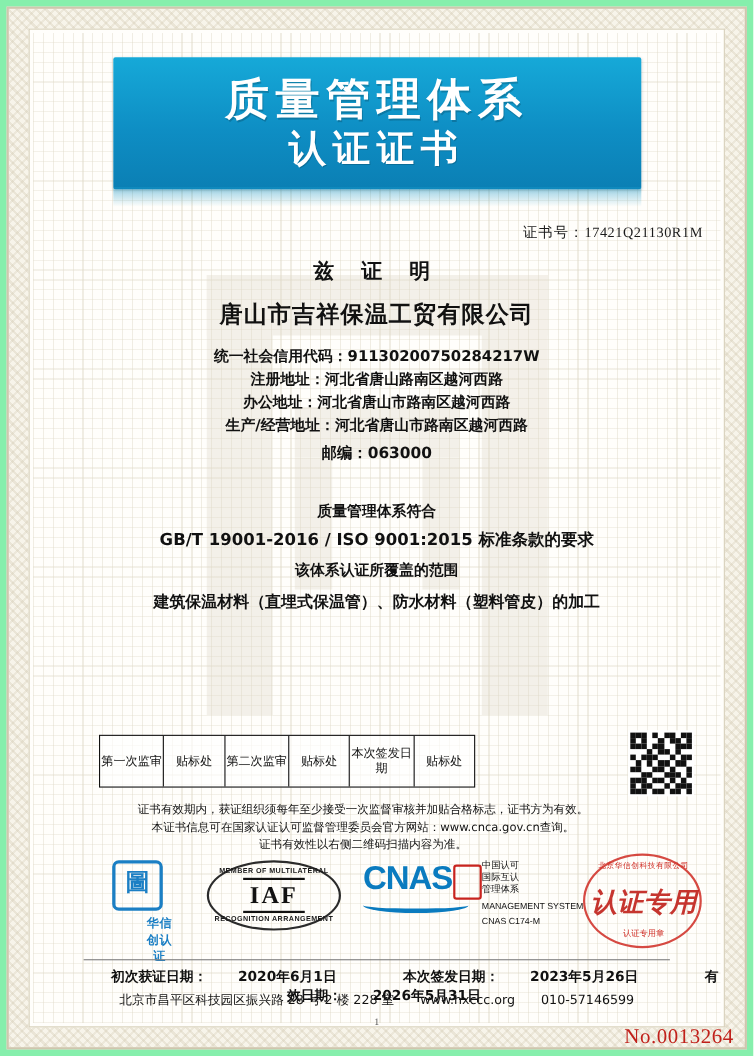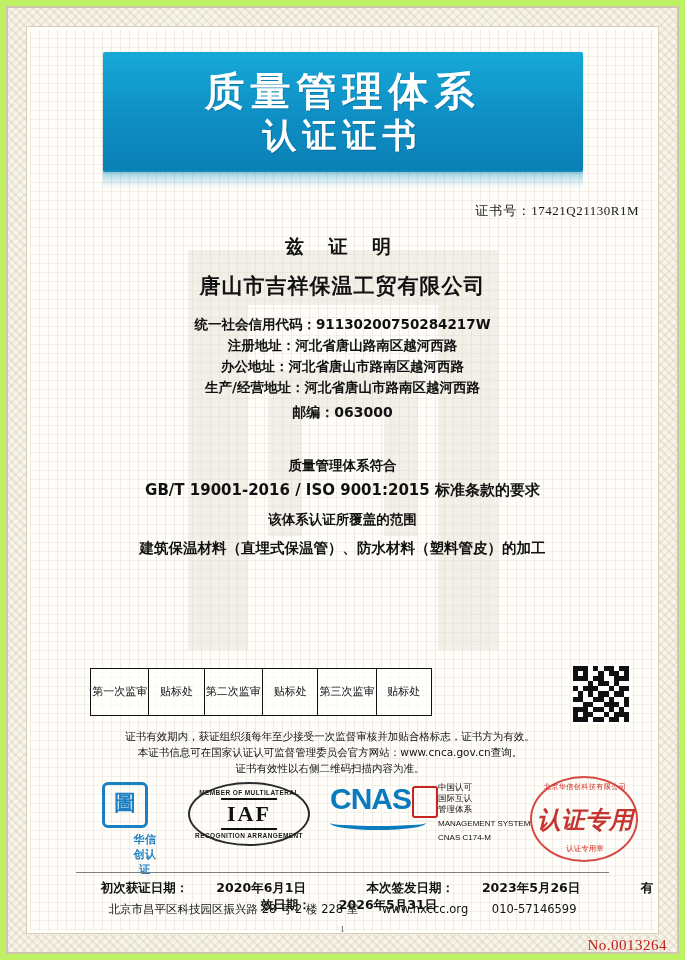--- a/index.html
+++ b/index.html
@@ -5,21 +5,21 @@
   html,body{margin:0;padding:0;}
   body{
     width:685px;height:960px;
     background:#ffffff;
     font-family:"Liberation Sans", sans-serif;
     overflow:hidden;
   }
   .cert{
     position:relative;
     width:685px;height:960px;
-    background:#bef264;
+    background:#86efac;
     box-sizing:border-box;
   }
   
   .border-outer{
     position:absolute;left:6px;top:6px;right:6px;bottom:6px;
     border:2px solid #cfc6ae;
     background:
       repeating-linear-gradient(45deg, rgba(205,195,170,.30) 0 2px, rgba(255,255,255,0) 2px 6px),
       repeating-linear-gradient(-45deg, rgba(205,195,170,.25) 0 2px, rgba(255,255,255,0) 2px 6px),
       #f7f4ea;
@@ -254,21 +254,21 @@
     font-family:"DejaVu Sans", sans-serif;font-size:11.5px;color:#111;
   }
   .footer-line2 span{margin:0 10px;}
   .page-num{
     position:absolute;left:0;right:0;top:894px;text-align:center;
     font-family:"Liberation Serif", serif;font-size:9px;color:#555;
   }
   .serial{
     position:absolute;right:18px;bottom:6px;
     font-family:"Liberation Serif", serif;
-    font-size:15px;color:#c0201a;letter-spacing:.5px;
+    font-size:19px;color:#c0201a;letter-spacing:.5px;
   }
 </style>
 </head>
 <body>
 
 <div class="cert">
   <div class="border-outer"></div>
   <div class="border-inner"></div>
 
   <div class="watermark">
@@ -319,21 +319,21 @@
       <div class="surv-cell surv-box">
         <span>贴标处</span>
       </div>
       <div class="surv-cell surv-lbl">
         <span>第二次监审</span>
       </div>
       <div class="surv-cell surv-box">
         <span>贴标处</span>
       </div>
       <div class="surv-cell surv-lbl">
-        <span>第三次监审</span>
+        <span>本次签发日期</span>
       </div>
       <div class="surv-cell surv-box">
         <span>贴标处</span>
       </div>
     </div>
 
     <div class="qr">
       <div class="qr-grid" id="qrgrid">
           <i class="on"></i>
           <i class="on"></i>

